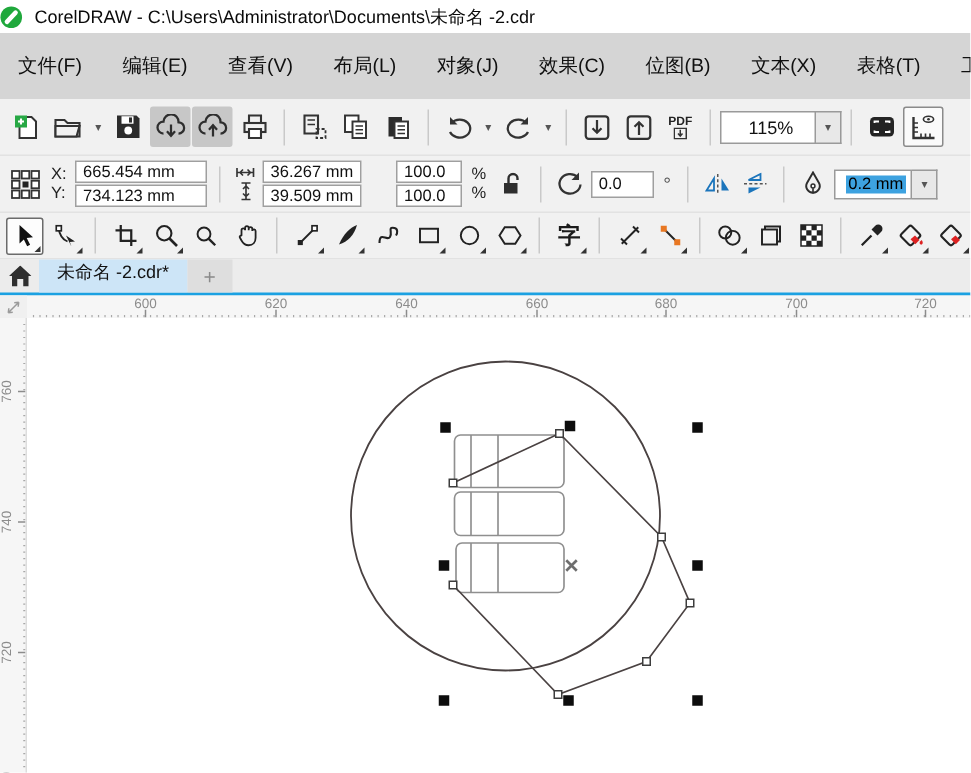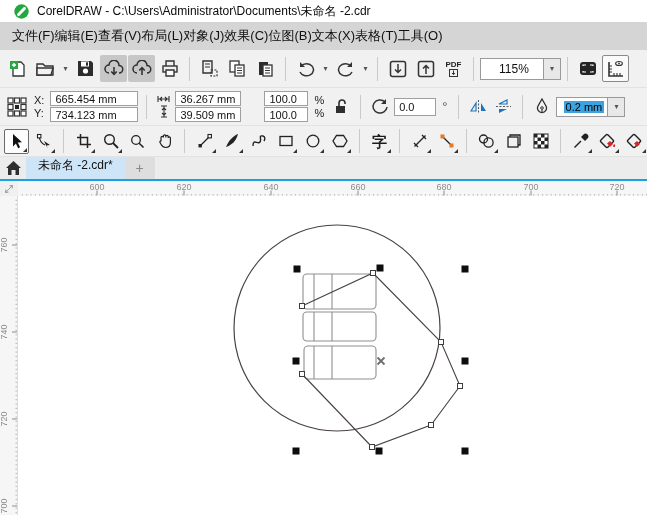--- a/index.html
+++ b/index.html
@@ -1,20 +1,20 @@
 <!DOCTYPE html>
 <html><head>
 <meta charset="utf-8">
 <style>
   *{margin:0;padding:0;box-sizing:border-box;}
   html,body{width:647px;height:515px;overflow:hidden;}
   body{font-family:"Liberation Sans","DejaVu Sans",sans-serif;background:#fff;color:#111;}
-  .titlebar{height:22px;display:flex;align-items:center;gap:8px;padding-left:14px;background:#ffffff;}
+  .titlebar{height:22px;display:flex;align-items:center;gap:8px;padding-left:0;background:#ffffff;}
   .title-text{font-size:12px;color:#0a0a0a;white-space:nowrap;}
-  .menubar{height:28px;background:#d5d5d5;display:flex;align-items:center;padding:0 12px;}
+  .menubar{height:44px;background:#d5d5d5;display:flex;align-items:center;padding:0 12px;gap:27px;}
   .menu-item{font-size:13px;color:#101010;white-space:nowrap;cursor:default;}
   .row{background:#f1f1f1;border-bottom:1px solid #e2e2e2;display:flex;align-items:center;}
   .toolbar{height:38px;padding:0 4px;gap:1px;}
   .tbtn{width:27px;height:27px;display:flex;align-items:center;justify-content:center;border-radius:2px;position:relative;flex:none;}
   .tbtn.pressed{background:#c7c7c7;}
   .sep{width:1px;height:24px;background:#c9c9c9;margin:0 5px;flex:none;}
   .dd{width:11px;height:27px;display:flex;align-items:center;justify-content:center;font-size:8px;color:#555;flex:none;}
   .combo{display:flex;height:22px;flex:none;}
   .combo .cfield{width:64px;background:#fff;border:1px solid #9a9a9a;font-size:12px;display:flex;align-items:center;padding-left:18px;}
   .combo .cbtn{width:17px;background:#e8e8e8;border:1px solid #9a9a9a;border-left:none;display:flex;align-items:center;justify-content:center;font-size:8px;color:#555;}

